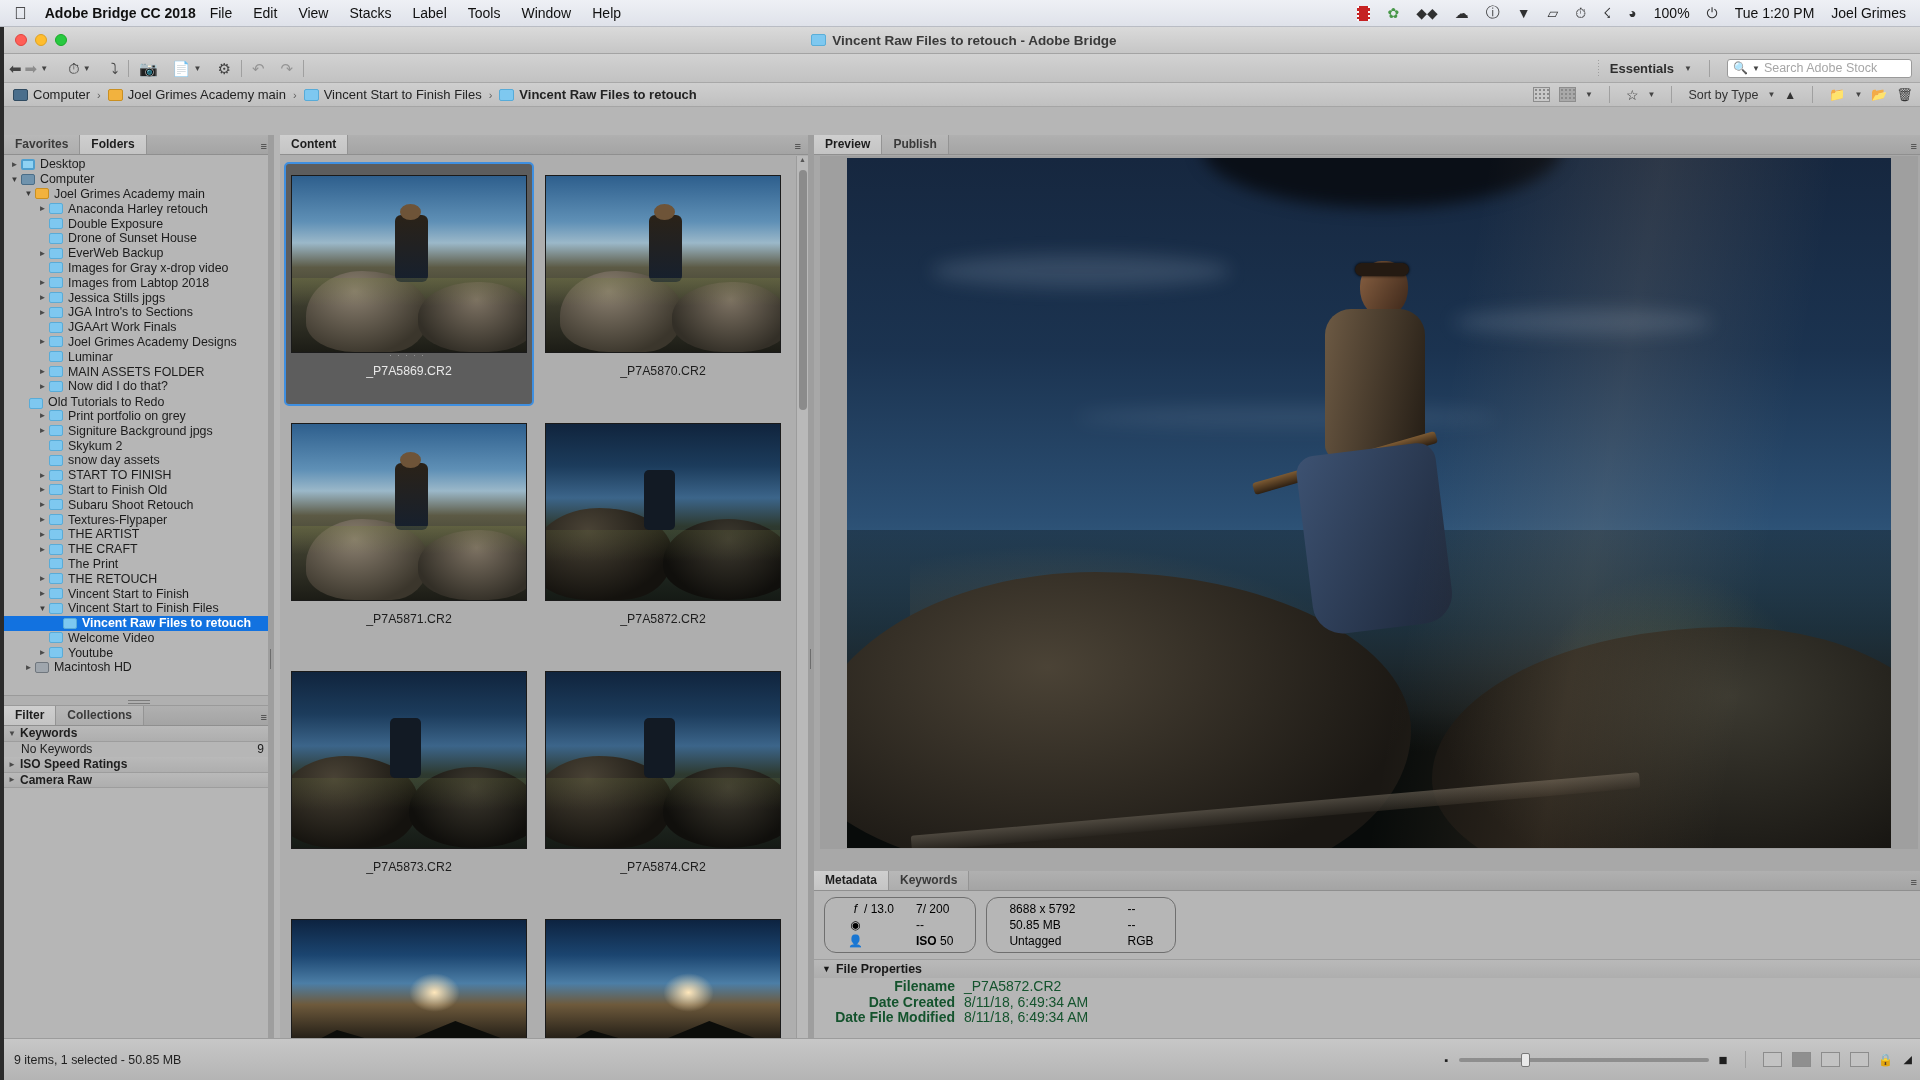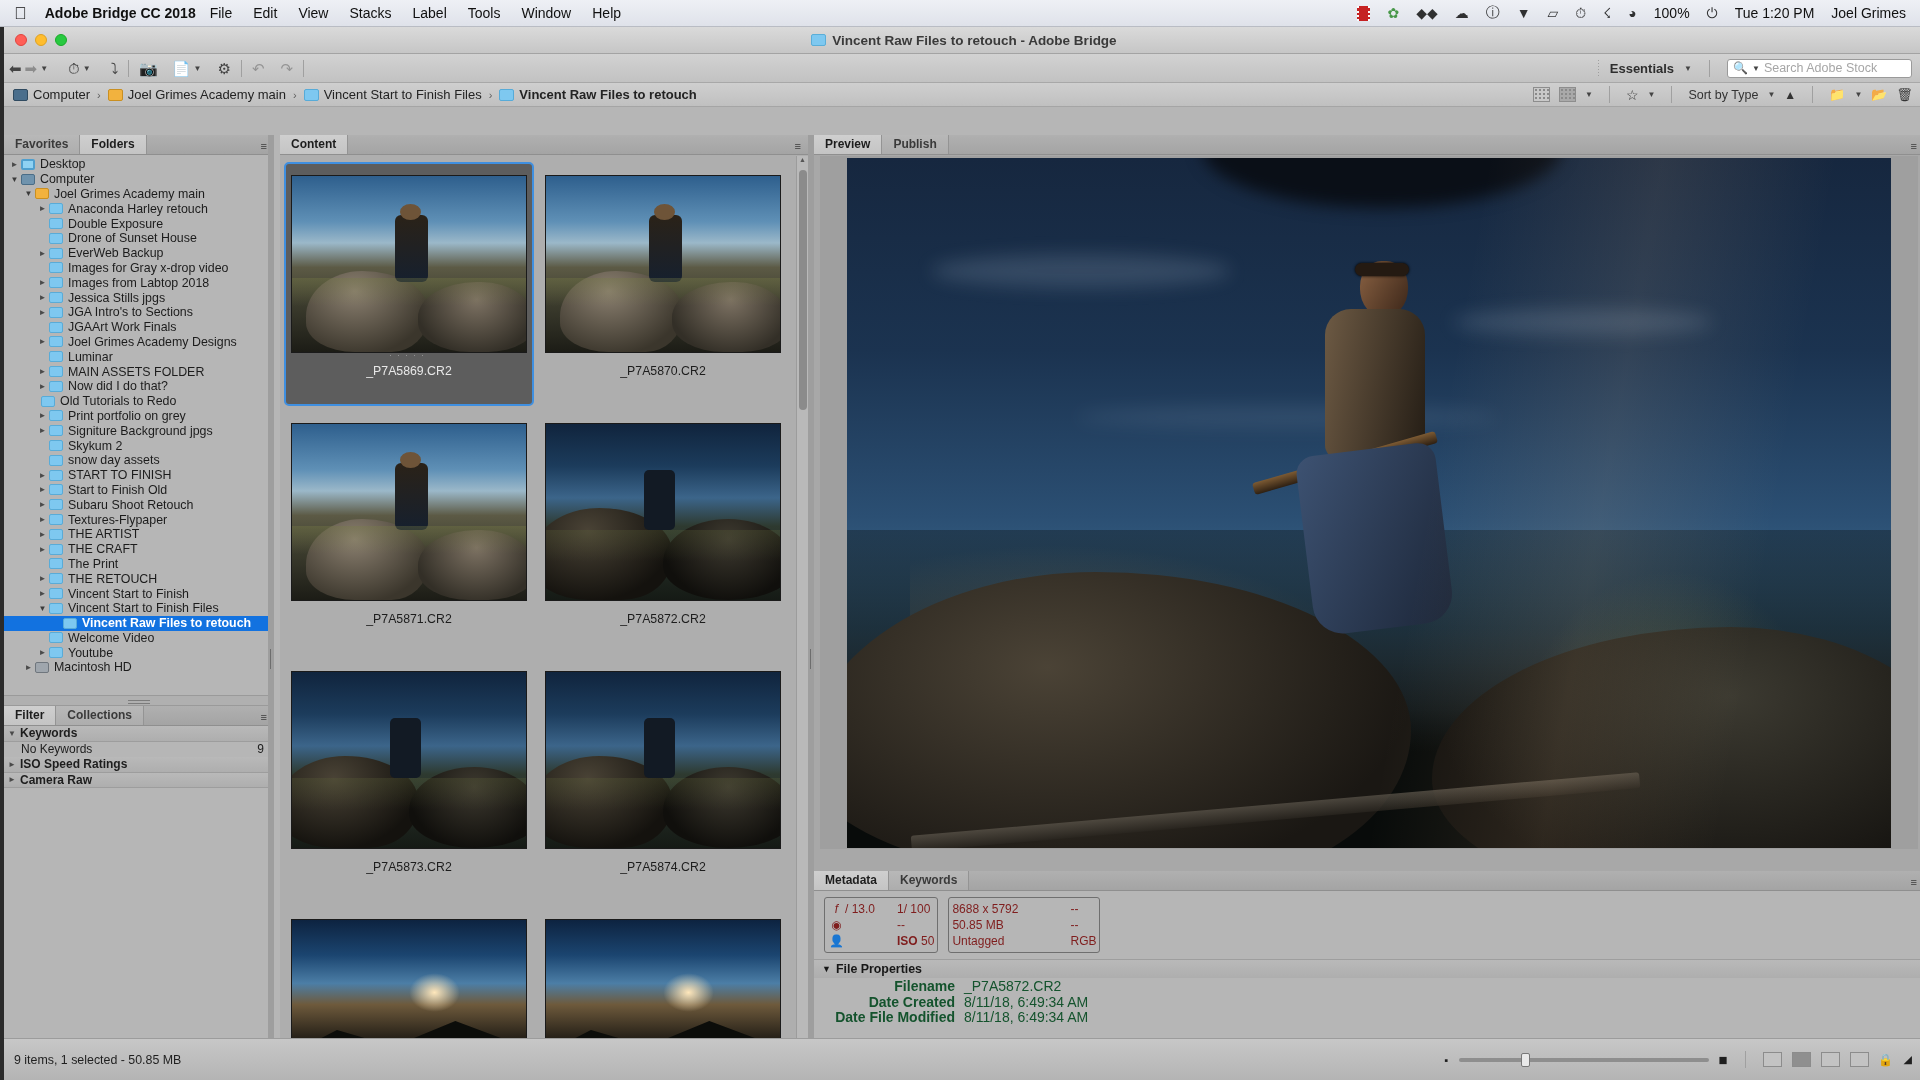--- a/index.html
+++ b/index.html
@@ -211,22 +211,22 @@
   .rimlight{ position:absolute; inset:0;
     background:linear-gradient(100deg, rgba(255,200,140,0) 55%, rgba(255,205,150,.10) 70%, rgba(255,205,150,0) 85%);}
   .track{ position:absolute; left:6%; bottom:4%; width:70%; height:16px; transform:rotate(-5deg);
     background:linear-gradient(#5a544a,#2a2620); opacity:.75; border-radius:3px;}
 
   
   #metapanel{ position:absolute; left:0; right:0; top:736px; bottom:20px; background:#b6b6b6; }
   .meta-tabs{ height:20px; background:linear-gradient(#b0b0b0,#a4a4a4); display:flex; align-items:flex-end;
      border-bottom:1px solid #8f8f8f;}
   .metasummary{ display:flex; gap:10px; padding:6px 0 6px 10px; }
-  .mbox{ border:1px solid #6f6f6f; border-radius:3px; padding:4px 3px; background:#b6b6b6;
-    display:grid; grid-template-columns:auto auto; gap:2px 22px; font-size:12px; color:#7f1d1d; }
+  .mbox{ border:1px solid #6f6f6f; border-radius:12px; padding:4px 22px; background:#b6b6b6;
+    display:grid; grid-template-columns:auto auto; gap:2px 22px; font-size:12px; color:#000000; }
   .mbox.wide{ grid-template-columns:auto auto; gap:2px 52px; }
   .mbox .ic{ width:17px; display:inline-block; text-align:center; }
   .sect{ display:flex; align-items:center; gap:5px; font-size:12.4px; font-weight:bold; color:#171717;
     padding:2px 0 2px 8px; background:linear-gradient(#b9b9b9,#aeaeae); border-top:1px solid #9e9e9e;}
   .mrow{ display:flex; font-size:14px; color:#14532d; height:15.6px; align-items:flex-start;}
   .mrow .lbl{ width:150px; text-align:right; font-weight:bold; padding-right:9px; }
 
   
   #statusbar{
     position:absolute; left:0; bottom:0; width:1920px; height:42px;
@@ -449,21 +449,21 @@
           <div class="trow" style="padding-left: 32px;">
             <span class="tw">►</span>
             <span class="ficon blue"></span>
             <span>MAIN ASSETS FOLDER</span>
           </div>
           <div class="trow" style="padding-left: 32px;">
             <span class="tw">►</span>
             <span class="ficon blue"></span>
             <span>Now did I do that?</span>
           </div>
-          <div class="trow" style="padding-left: 24px;">
+          <div class="trow" style="padding-left: 12px; align-items: flex-end;">
             <span class="tw"></span>
             <span class="ficon blue"></span>
             <span>Old Tutorials to Redo</span>
           </div>
           <div class="trow" style="padding-left: 32px;">
             <span class="tw">►</span>
             <span class="ficon blue"></span>
             <span>Print portfolio on grey</span>
           </div>
           <div class="trow" style="padding-left: 32px;">
@@ -736,21 +736,21 @@
       <div id="metapanel">
         <div class="meta-tabs">
           <div class="ptab active">Metadata</div>
           <div class="ptab">Keywords</div>
           <div class="ptab-menu">≡</div>
         </div>
 
         <div class="metasummary">
           <div class="mbox">
             <span><span class="ic"><i style="font-style:italic">f</i></span><span>/ 13.0</span></span>
-            <span>1/ 100</span>
+            <span>7/ 200</span>
             <span><span class="ic">◉</span></span>
             <span>--</span>
             <span><span class="ic">👤</span></span>
             <span><b>ISO</b>&nbsp;<span>50</span></span>
           </div>
           <div class="mbox wide">
             <span>8688 x 5792</span>
             <span>--</span>
             <span>50.85 MB</span>
             <span>--</span>

